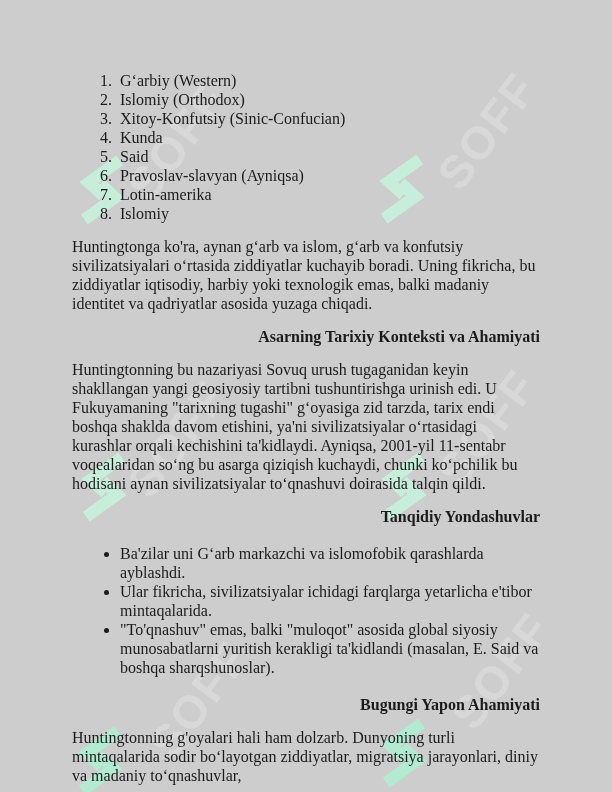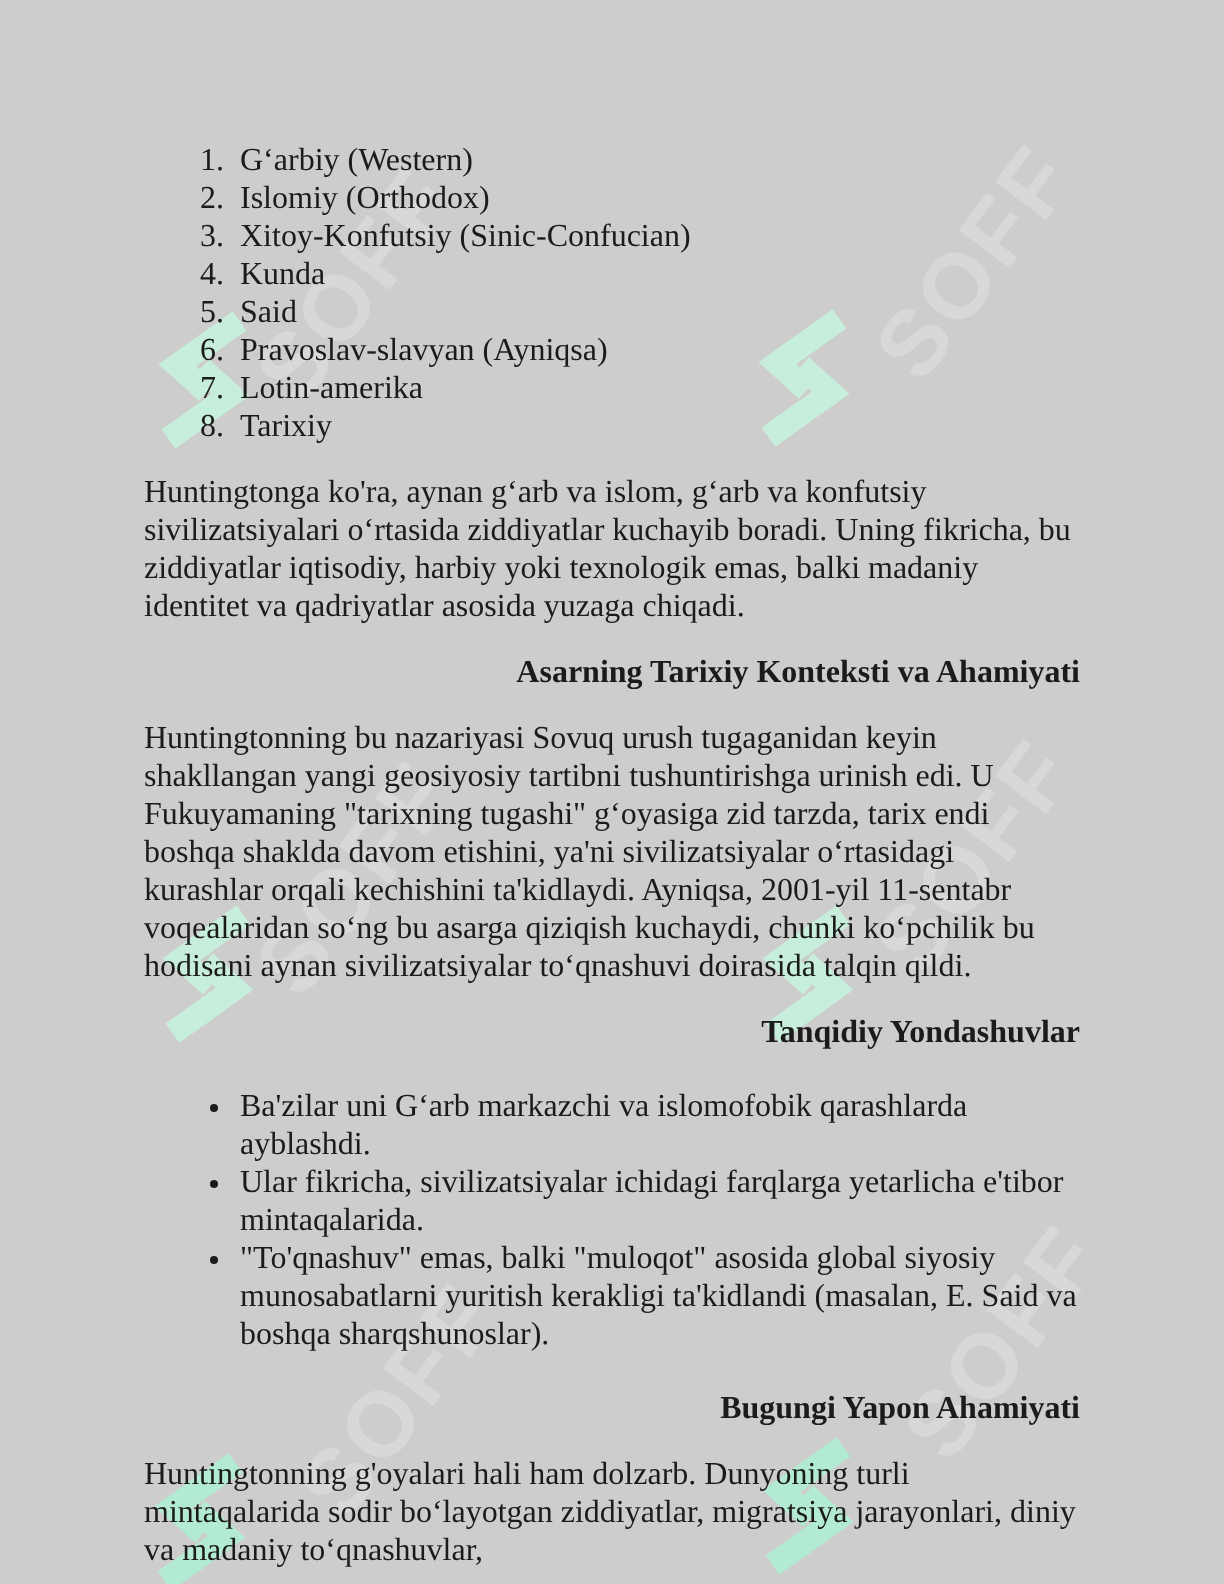--- a/index.html
+++ b/index.html
@@ -104,21 +104,21 @@
   <div class="content">
 
     <ol>
         <li>Gʻarbiy (Western)</li>
         <li>Islomiy (Orthodox)</li>
         <li>Xitoy-Konfutsiy (Sinic-Confucian)</li>
         <li>Kunda</li>
         <li>Said</li>
         <li>Pravoslav-slavyan (Ayniqsa)</li>
         <li>Lotin-amerika</li>
-        <li>Tarixiy</li>
+        <li>Islomiy</li>
       </ol>
 
     <p>Huntingtonga ko'ra, aynan gʻarb va islom, gʻarb va konfutsiy sivilizatsiyalari oʻrtasida ziddiyatlar kuchayib boradi. Uning fikricha, bu ziddiyatlar iqtisodiy, harbiy yoki texnologik emas, balki madaniy identitet va qadriyatlar asosida yuzaga chiqadi.</p>
 
     <p class="h">Asarning Tarixiy Konteksti va Ahamiyati</p>
 
     <p>Huntingtonning bu nazariyasi Sovuq urush tugaganidan keyin shakllangan yangi geosiyosiy tartibni tushuntirishga urinish edi. U Fukuyamaning "tarixning tugashi" gʻoyasiga zid tarzda, tarix endi boshqa shaklda davom etishini, ya'ni sivilizatsiyalar oʻrtasidagi kurashlar orqali kechishini ta'kidlaydi. Ayniqsa, 2001-yil 11-sentabr voqealaridan soʻng bu asarga qiziqish kuchaydi, chunki koʻpchilik bu hodisani aynan sivilizatsiyalar toʻqnashuvi doirasida talqin qildi.</p>
 
     <p class="h">Tanqidiy Yondashuvlar</p>
 

